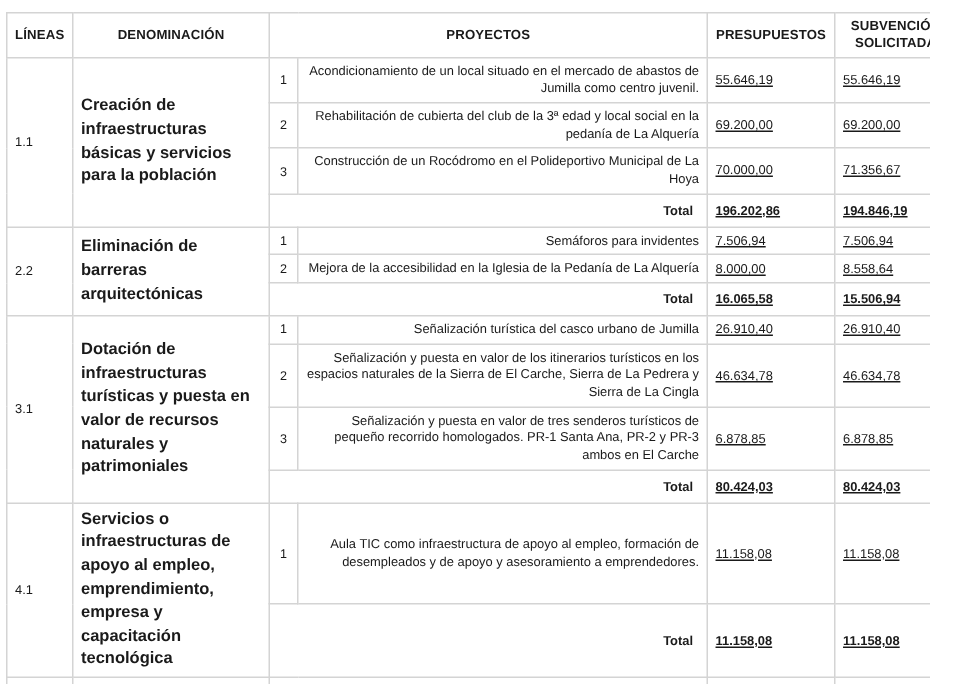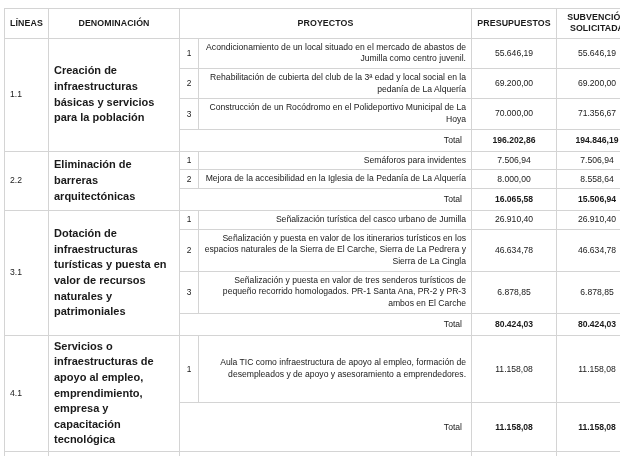--- a/index.html
+++ b/index.html
@@ -70,27 +70,28 @@
     font-size: 8.4px;
     padding: 3px 1px;
   }
   td.proy {
     text-align: right;
     vertical-align: middle;
     line-height: 1.36;
     padding: 4px 6px;
   }
   td.money {
-    text-align: center;
+    text-align: left;
     vertical-align: middle;
     white-space: nowrap;
+    text-decoration: underline;
   }
   tr.total-row td.total-label {
     text-align: right;
-    font-weight: normal;
+    font-weight: bold;
     padding: 5px 9px 5px 5px;
   }
   tr.total-row td.money { font-weight: bold; }
   tr.grand-row td.total-label {
     text-align: right;
     font-weight: normal;
     padding: 6px 9px 6px 5px;
     letter-spacing: 0.2px;
   }
   tr.grand-row td.money { font-weight: bold; }

